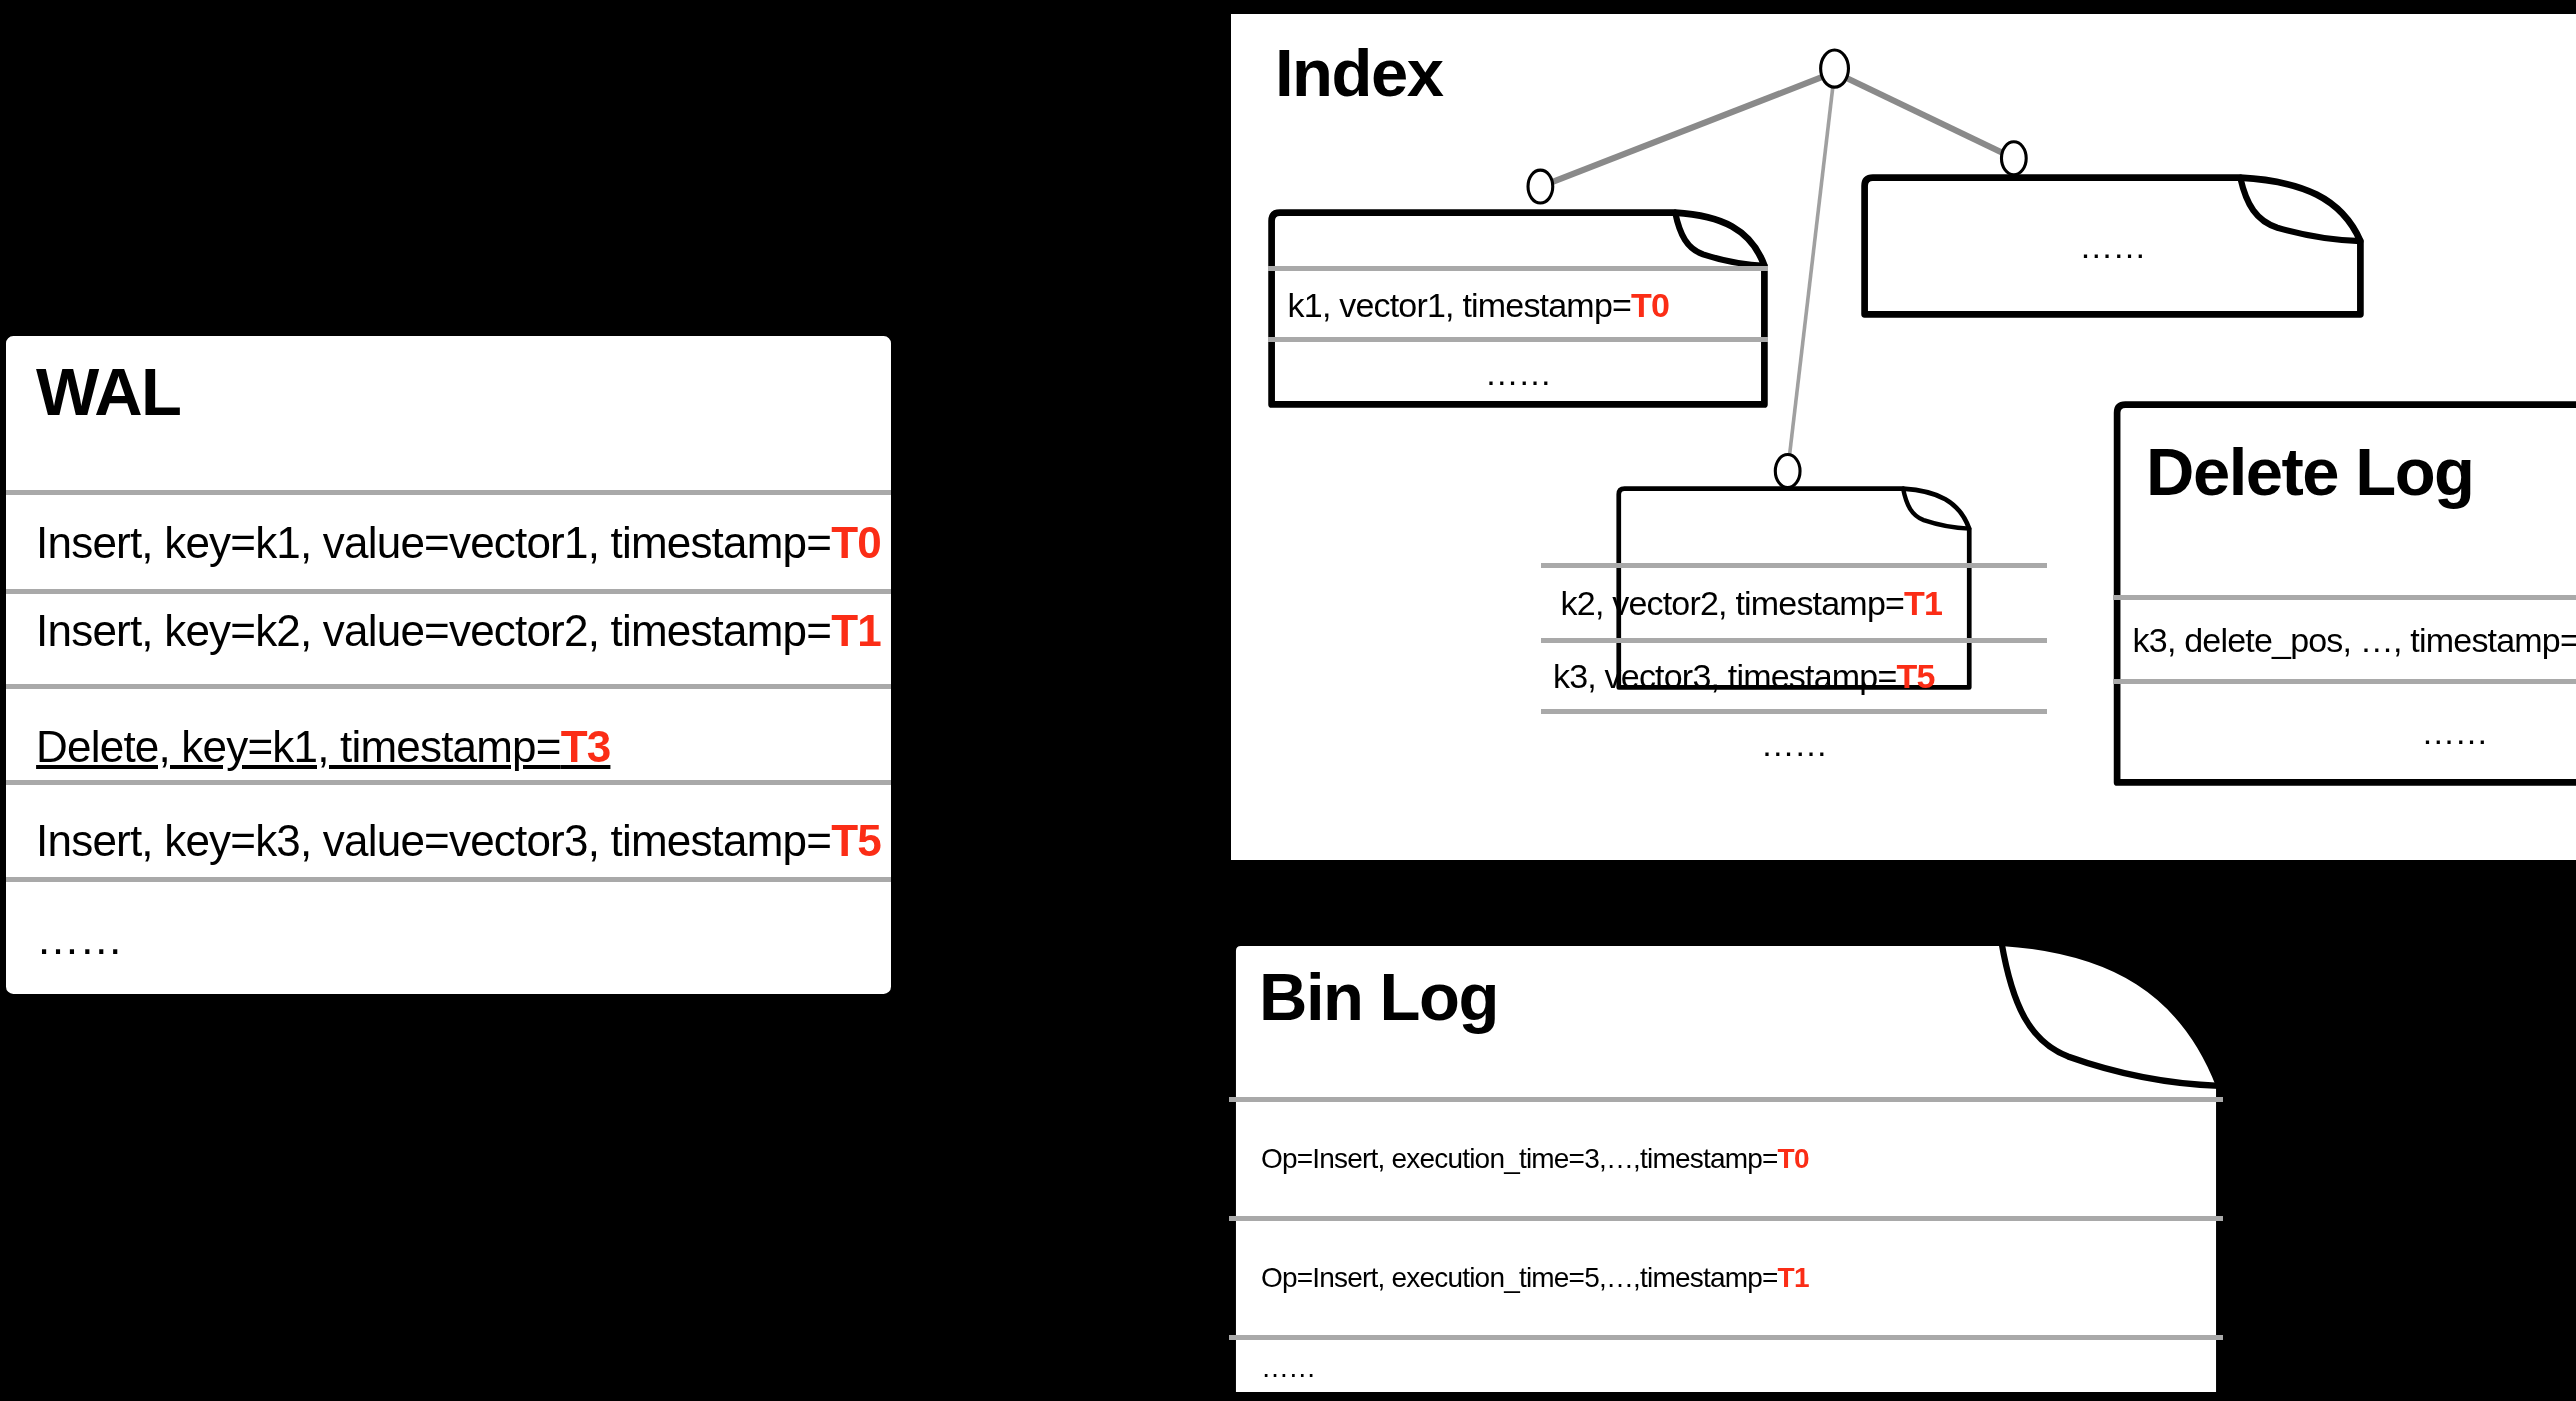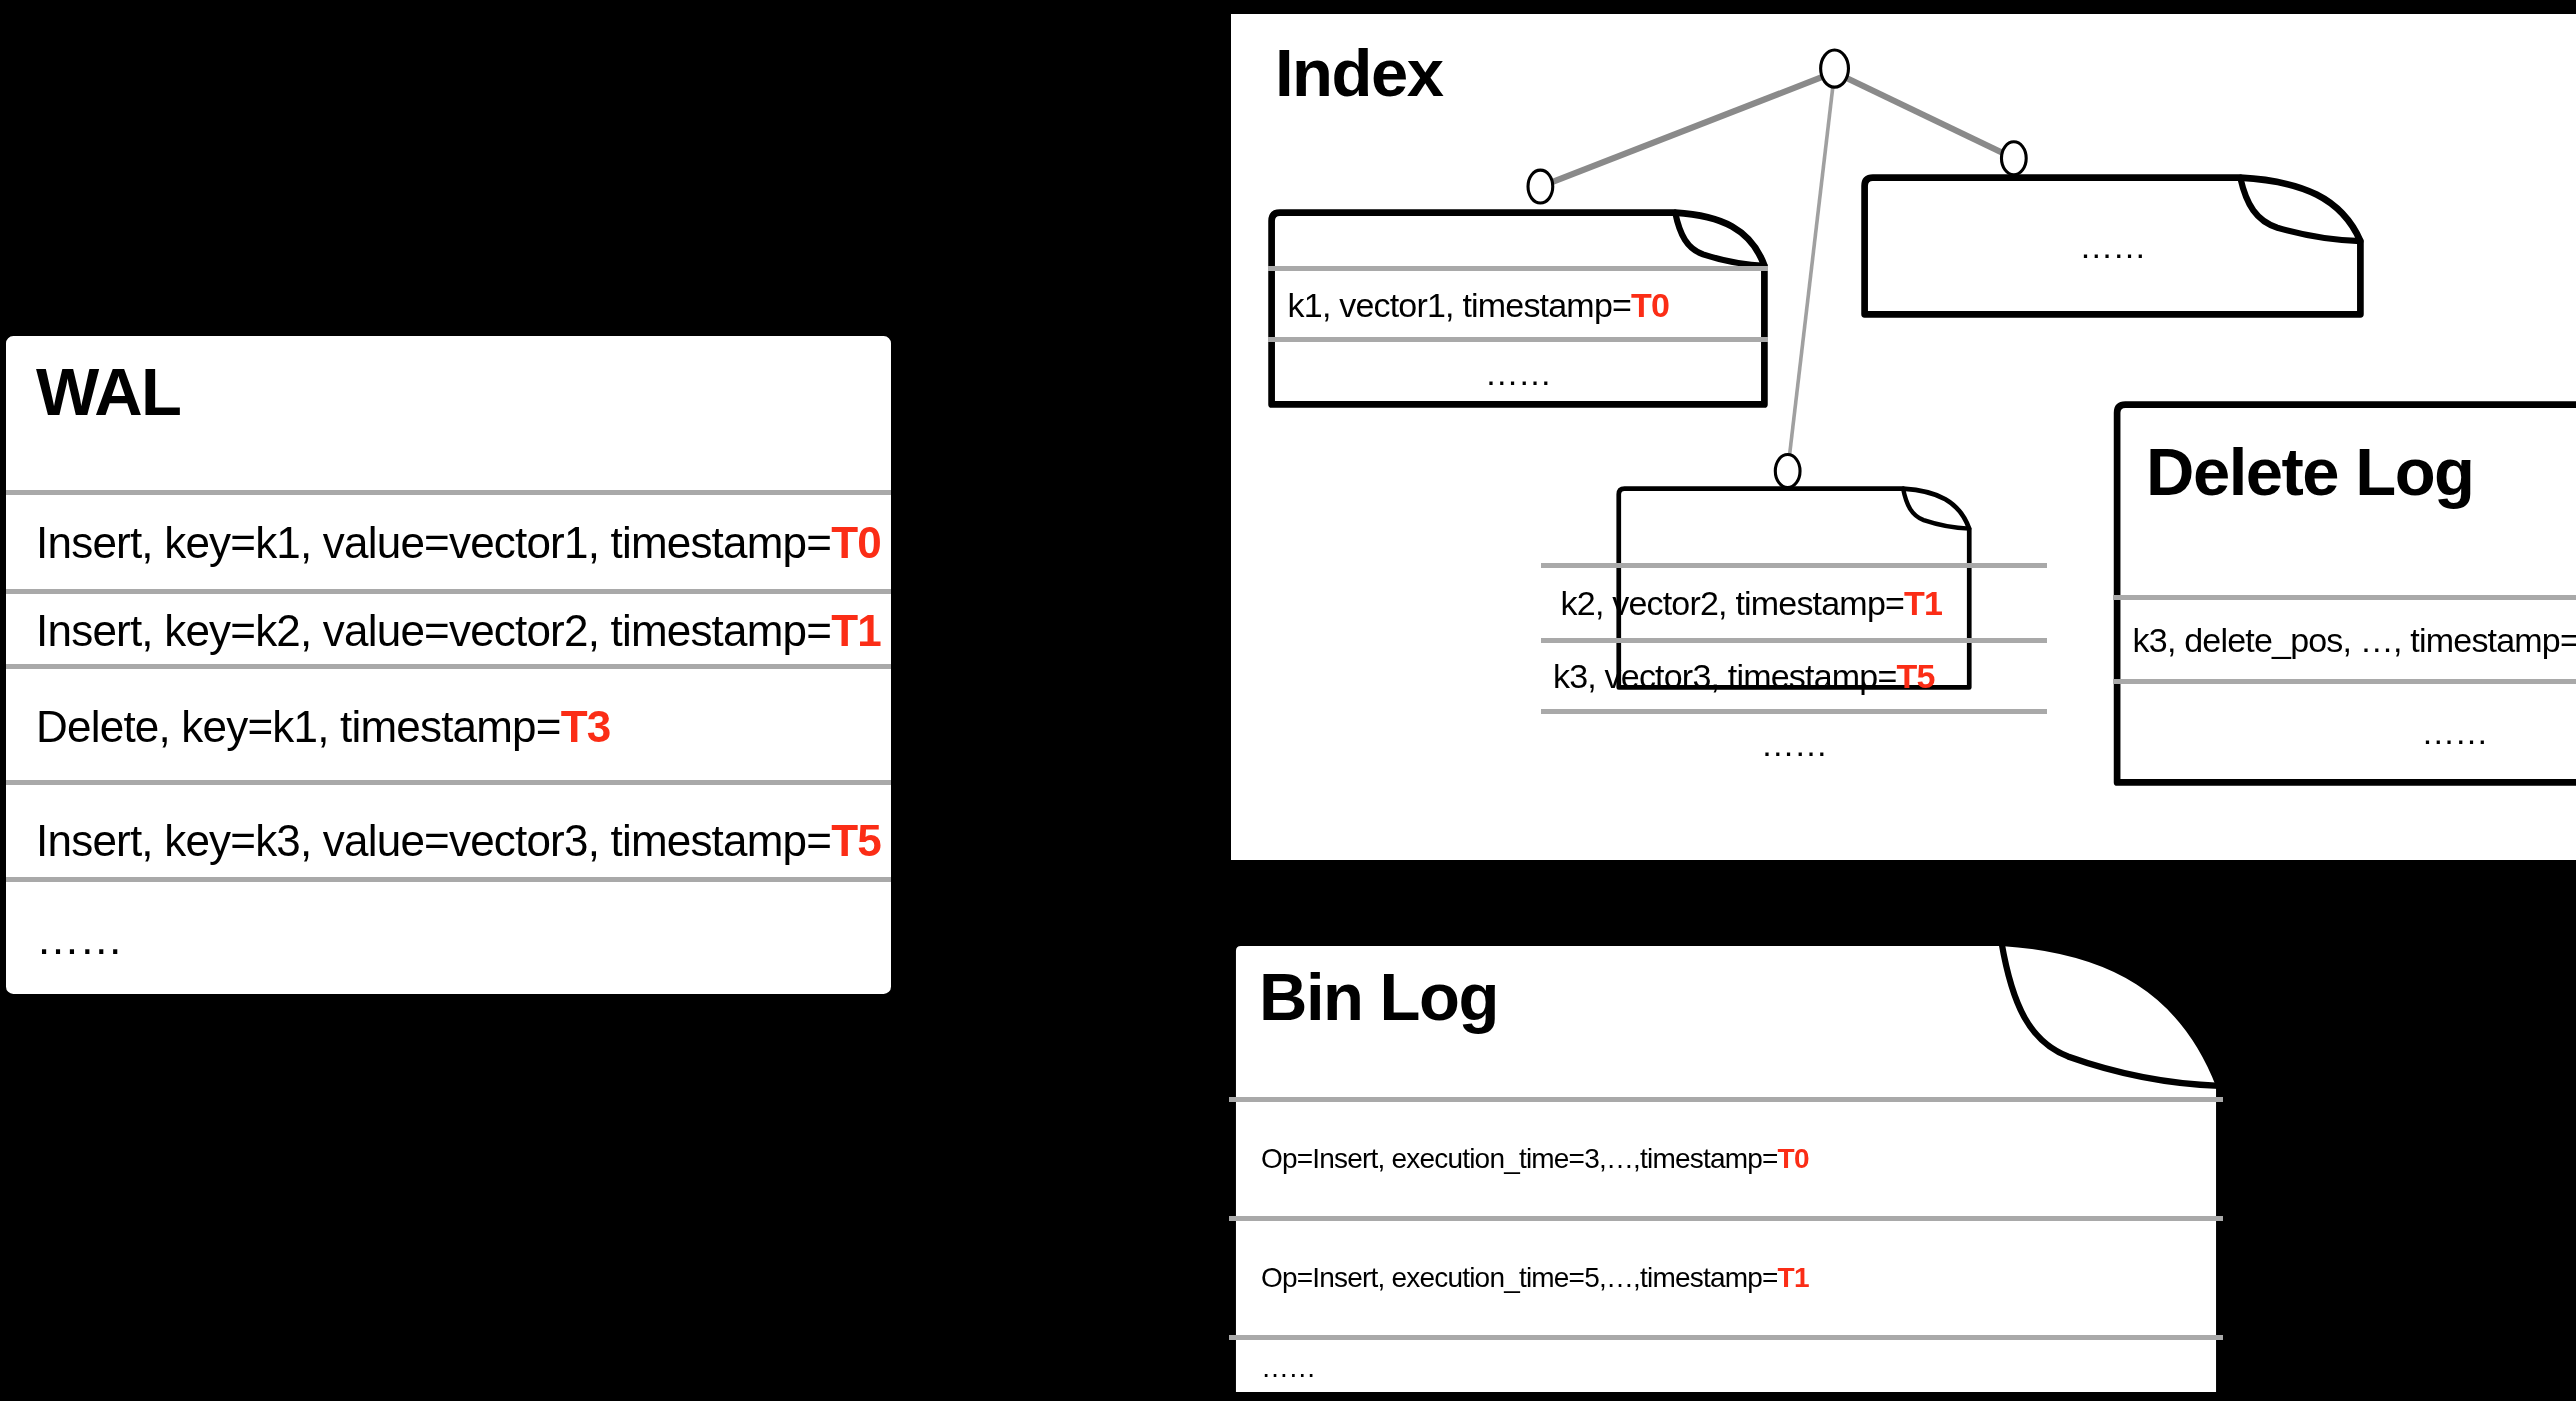--- a/index.html
+++ b/index.html
@@ -50,21 +50,21 @@
   <section class="panel" id="wal">
     <h2 class="big-title">WAL</h2>
     <div class="row" style="top:154px;height:100px;">
       <span>Insert, key=k1, value=vector1, timestamp=</span>
         <span class="ts">T0</span>
     </div>
     <div class="row" style="top:253px;height:79px;">
       <span>Insert, key=k2, value=vector2, timestamp=</span>
         <span class="ts">T1</span>
     </div>
-    <div class="row" style="top:328px;height:121px;">
+    <div class="row" style="top:348px;height:121px;text-decoration:underline;">
       <span>Delete, key=k1, timestamp=</span>
         <span class="ts">T3</span>
     </div>
     <div class="row" style="top:444px;height:117px;">
       <span>Insert, key=k3, value=vector3, timestamp=</span>
         <span class="ts">T5</span>
     </div>
     <div class="row" style="top:541px;height:119px;">
       <span>……</span>
     </div>

